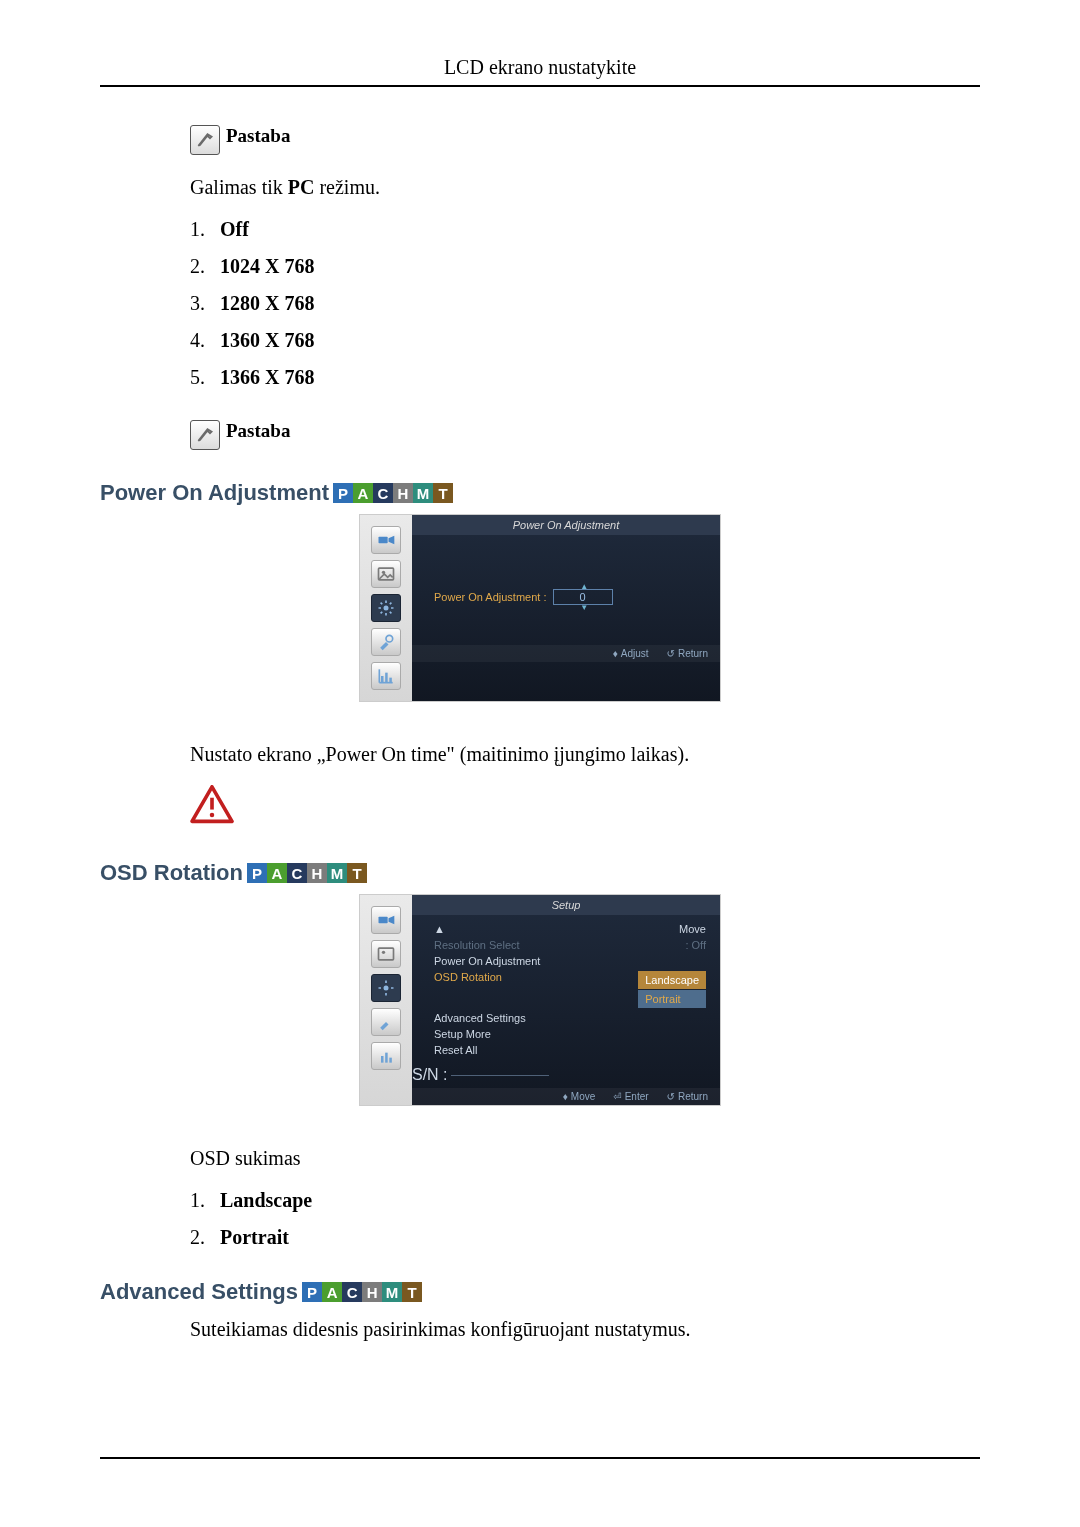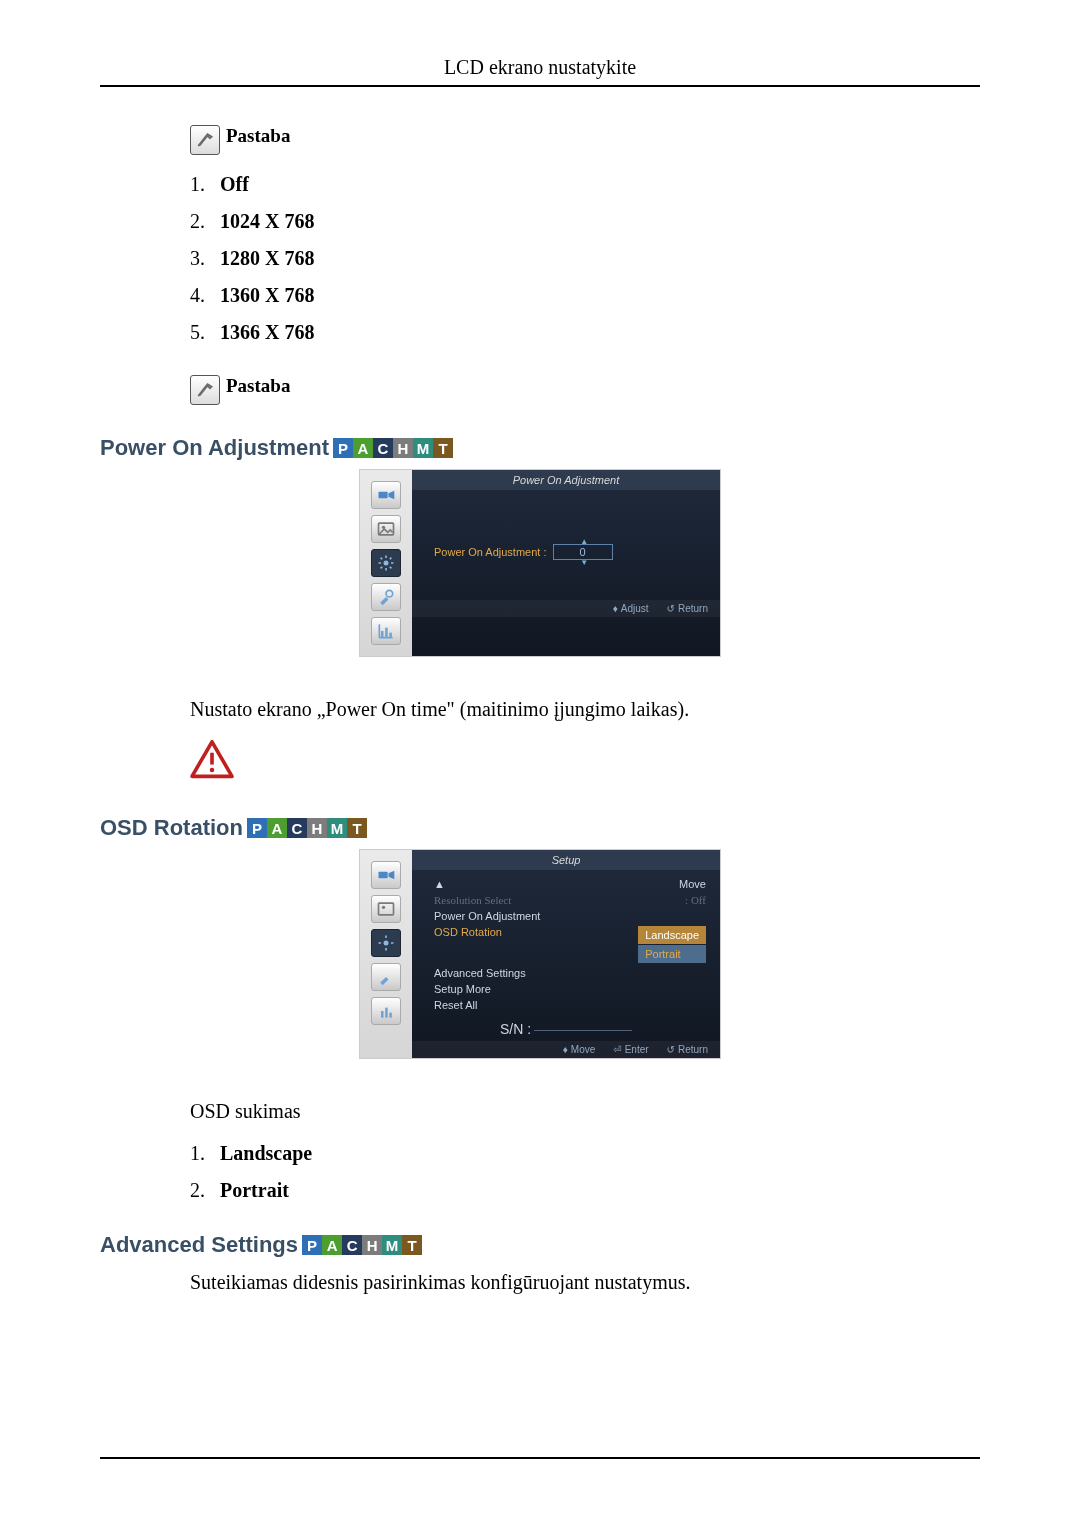--- a/index.html
+++ b/index.html
@@ -149,25 +149,25 @@
     font-size: 10px; color: #8fa7c0;
   }
   .osd-foot span { display:inline-flex; align-items:center; gap:3px;}
   .glyph { color:#8fa7c0; font-size:10px;}
   .warn-icon { margin: 8px 0 8px 0; }
   .warn-icon svg { width:44px; height:40px; }
 
   
   .osd-menu { list-style:none; margin:0; padding: 6px 0 0 22px; color:#cdd7e4;}
   .osd-menu li { display:flex; justify-content:space-between; padding:2px 14px 2px 0; font-size:11px;}
-  .osd-menu li.dim { color:#5e6f82;font-family:Liberation Serif, serif;}
+  .osd-menu li.dim { color:#5e6f82;}
   .osd-menu li.orange { color:#e1a94a;}
   .osd-opt { padding: 2px 6px; border:1px solid transparent; }
   .osd-opt.hl { background:#b5863a; color:#fff;}
-  .osd-sn { text-align:center; color:#cdd7e4; font-size:14px; margin:8px 16px 4px;}
+  .osd-sn { color:#cdd7e4; font-size:16px; margin:8px 0 4px;}
   .osd-sn .line { display:inline-block; width:98px; height:1px; background:#4f6178; vertical-align:middle; margin-left:3px;}
 
   hr.footer-rule {
     border: none;
     border-top: 2px solid #000;
     margin: 0;
   }
   .footer-rule-wrap {
     position: absolute;
     left: 100px; right: 100px;
@@ -185,20 +185,23 @@
   <div class="content">
     <div class="note-row">
       <span class="note-icon-box">
         <svg viewBox="0 0 24 24">
             <path d="M4 19 L15 5 L20 8 L18 10 L15 7 L6 18 Z" fill="none" stroke="#6b6b6b" stroke-width="2"></path>
           </svg>
       </span>
       <span class="note-label">Pastaba</span>
     </div>
 
+    <p class="para">
+      <span>Galimas tik </span><b>PC</b><span> režimu.</span>
+    </p>
 
     <div class="olist">
       <div class="li">
           <span class="num">1.</span>
           <b>Off</b>
         </div>
       <div class="li">
           <span class="num">2.</span>
           <b>1024 X 768</b>
         </div>

